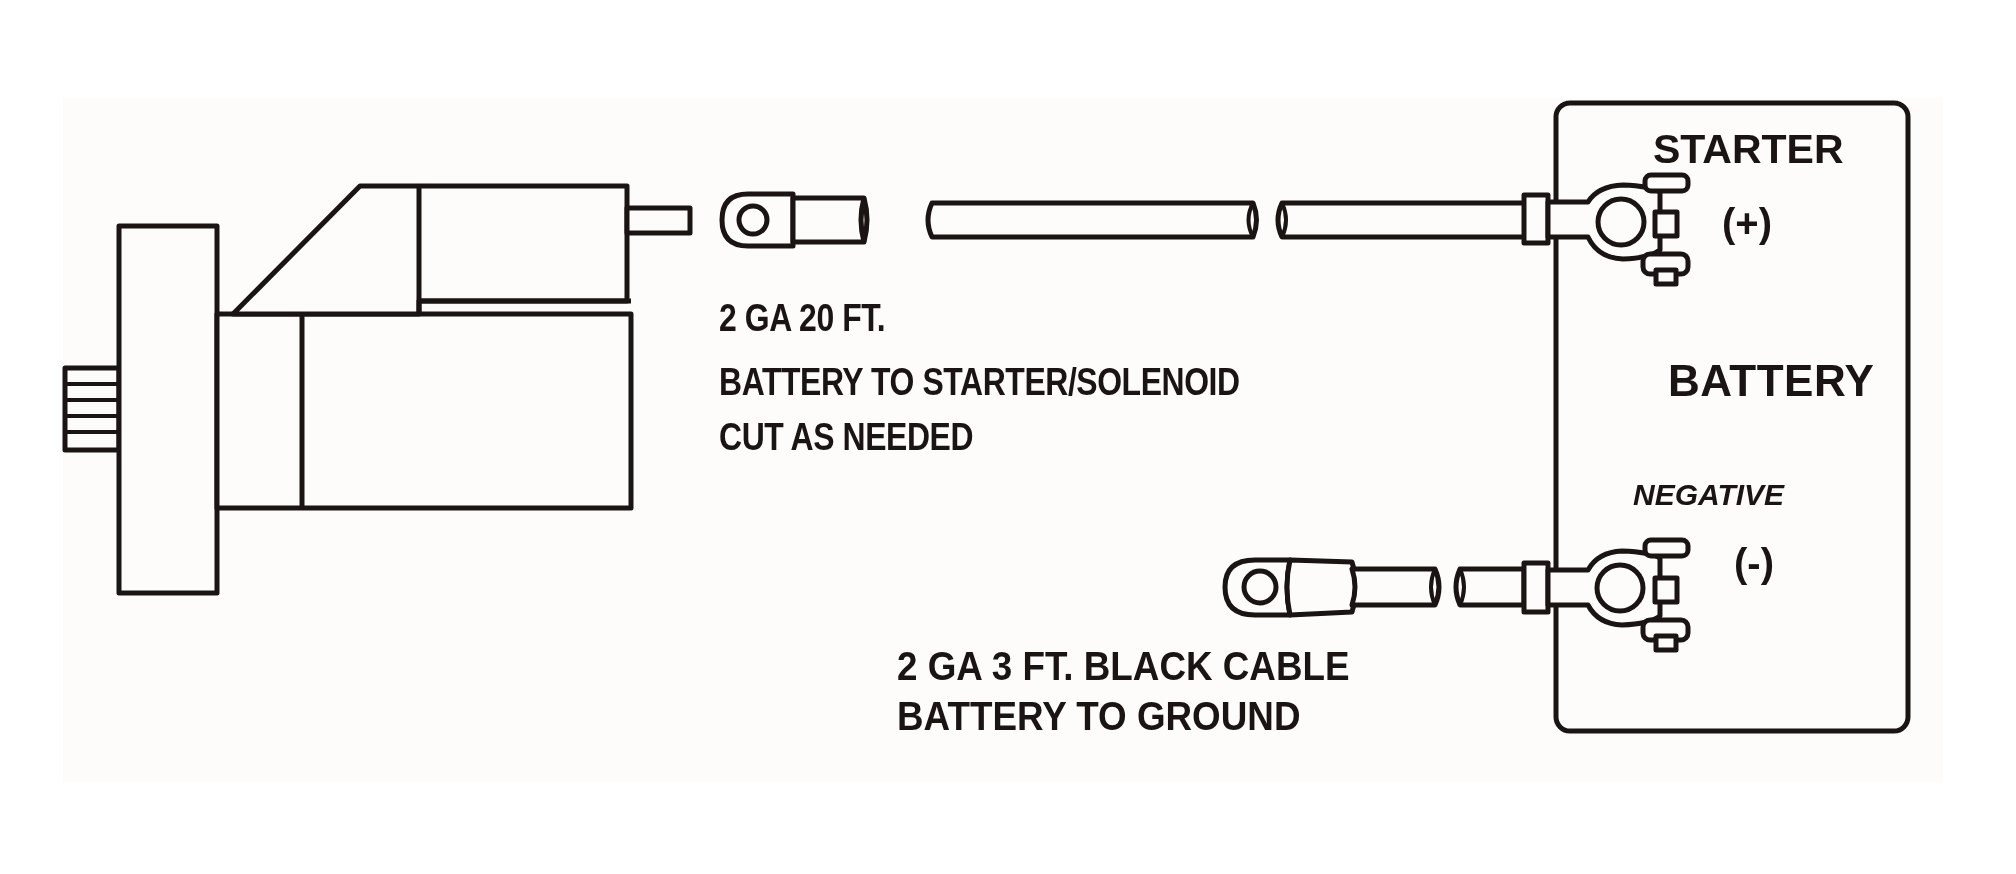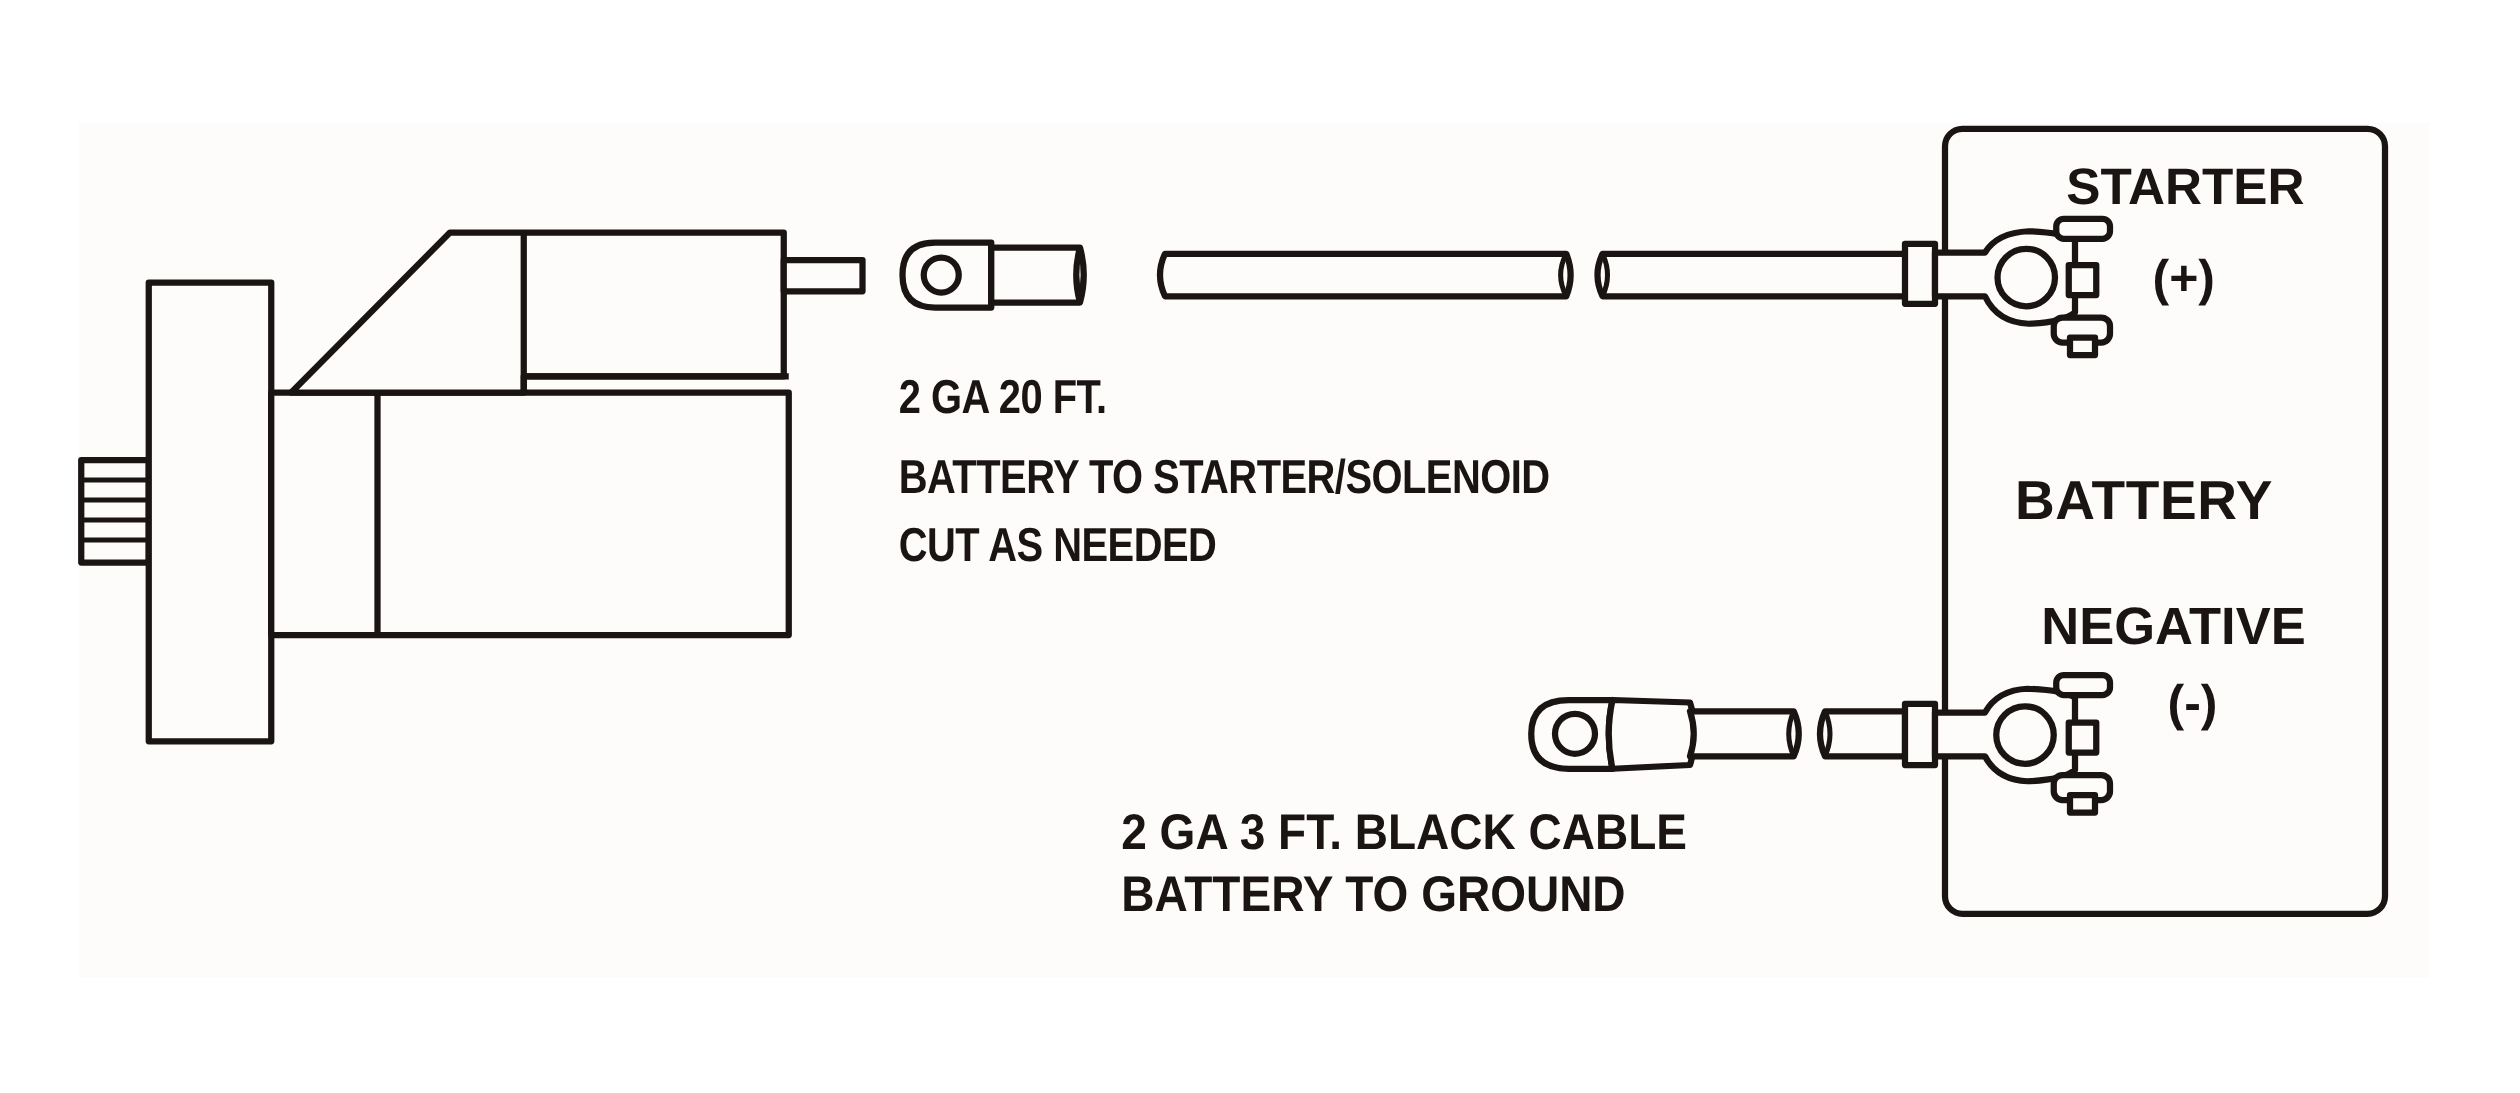--- a/index.html
+++ b/index.html
@@ -93,15 +93,15 @@
 
 <p class="lbl cond" style="left:719px; top:299px;">2 GA 20 FT.</p>
 <p class="lbl cond" style="left:719px; top:363px;">BATTERY TO STARTER/SOLENOID</p>
 <p class="lbl cond" style="left:719px; top:418px;">CUT AS NEEDED</p>
 
 <p class="lbl wide" style="left:897px; top:646px; font-size:40px; transform-origin:left top; transform:scaleX(0.92);">2 GA 3 FT. BLACK CABLE</p>
 <p class="lbl wide" style="left:897px; top:696px; font-size:40px; transform-origin:left top; transform:scaleX(0.92);">BATTERY TO GROUND</p>
 
 <p class="lbl" style="left:1653px; top:129px; font-size:41px;">STARTER</p>
 <p class="lbl" style="left:1722px; top:203px; font-size:40px;">(+)</p>
-<p class="lbl" style="left:1612px; top:359px; font-size:44px; font-weight:900; letter-spacing:0.5px;margin-top:20px;">BATTERY</p>
-<p class="lbl" style="left:1633px; top:480px; font-size:42px;">NEGATIVE</p>
+<p class="lbl" style="left:1668px; top:359px; font-size:44px; font-weight:900; letter-spacing:0.5px;">BATTERY</p>
+<p class="lbl" style="left:1633px; top:480px; font-size:30px;font-style:italic;">NEGATIVE</p>
 <p class="lbl" style="left:1734px; top:543px; font-size:40px;">(-)</p>
 
 </body></html>

